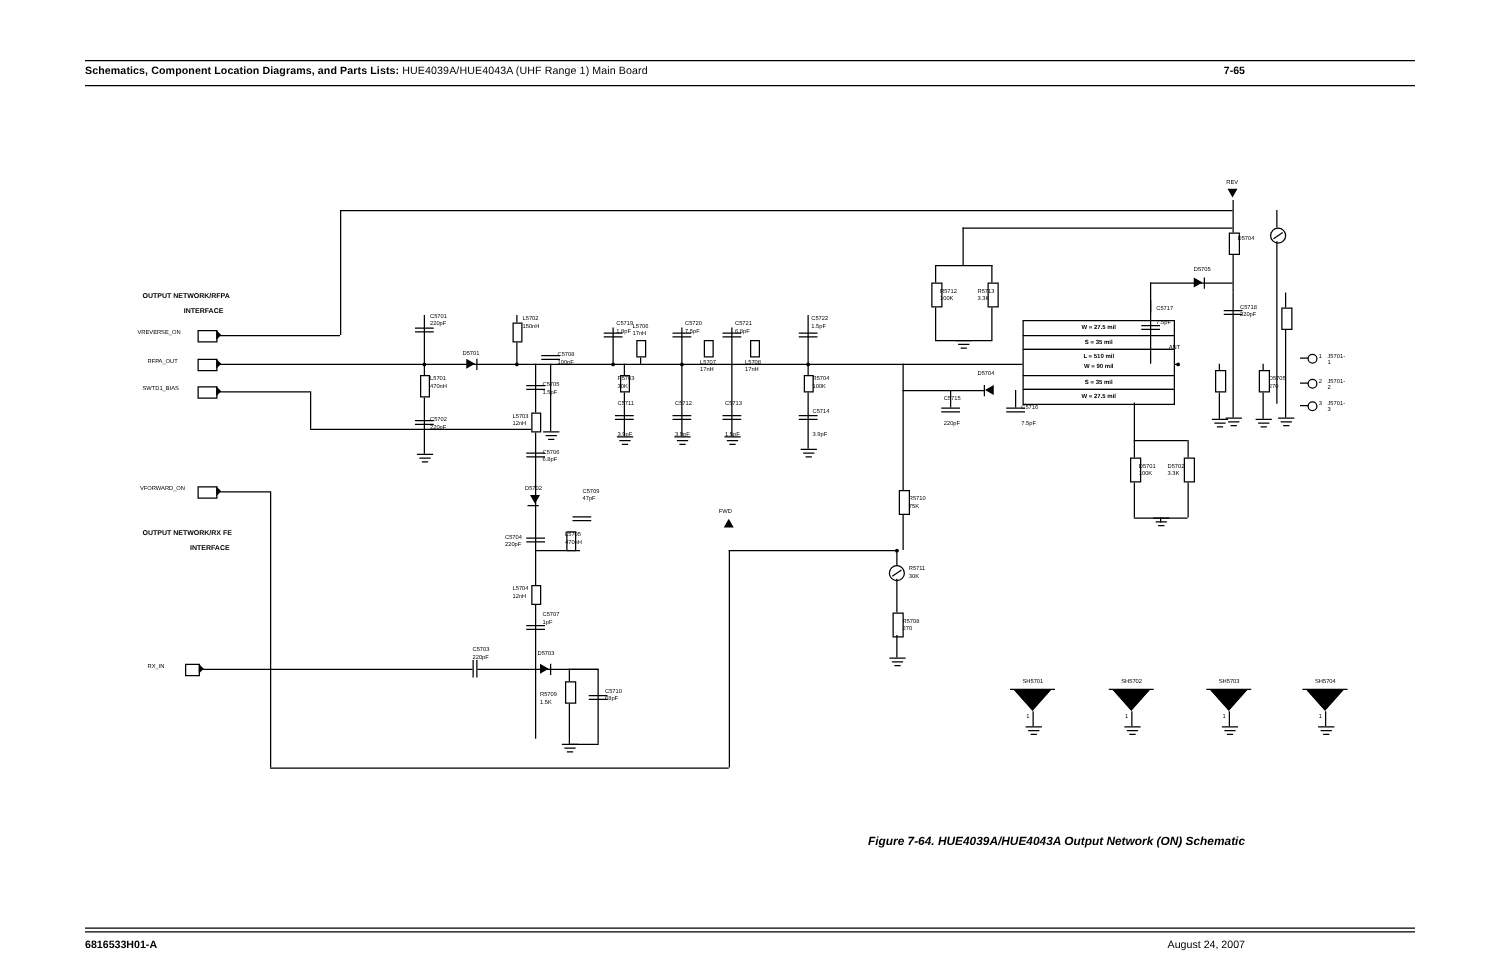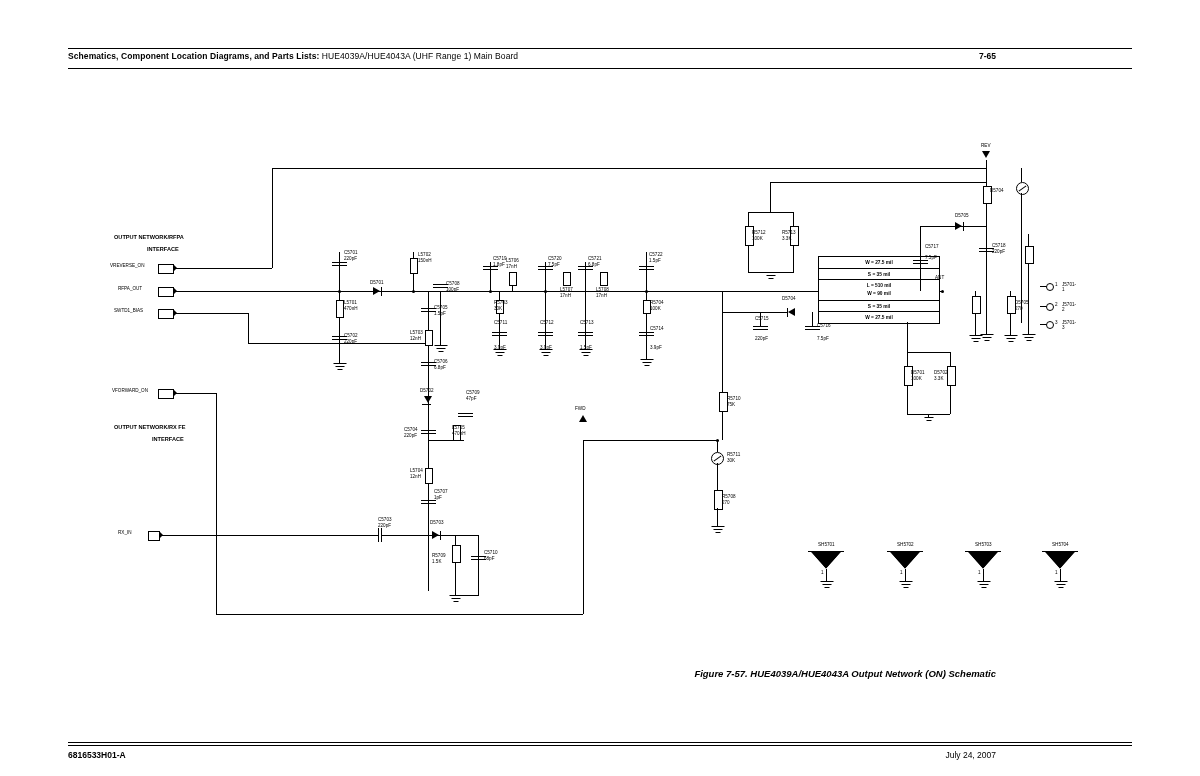--- a/index.html
+++ b/index.html
@@ -497,19 +497,19 @@
     <div class="lbl" style="left:1054px;top:556px;">NU</div>
     <div class="wire v" style="left:1060px;top:569px;height:12px;"></div>
     <div class="lbl" style="left:1055px;top:570px;">1</div>
     <div class="gnd" style="left:1054px;top:581px;width:13px;height:8px;">
       <i style="top:0;width:13px;"></i>
         <i style="top:3px;width:9px;"></i>
         <i style="top:6px;width:5px;"></i>
     </div>
   </div>
 
-  <div class="caption">Figure 7-57. HUE4039A/HUE4043A Output Network (ON) Schematic</div>
+  <div class="caption">Figure 7-64. HUE4039A/HUE4043A Output Network (ON) Schematic</div>
   <div class="ftr-rule"></div>
   <div class="ftr-rule2"></div>
   <div class="ftr-left">6816533H01-A</div>
-  <div class="ftr-right">July 24, 2007</div>
+  <div class="ftr-right">August 24, 2007</div>
 
 </div>
 
 </body></html>

